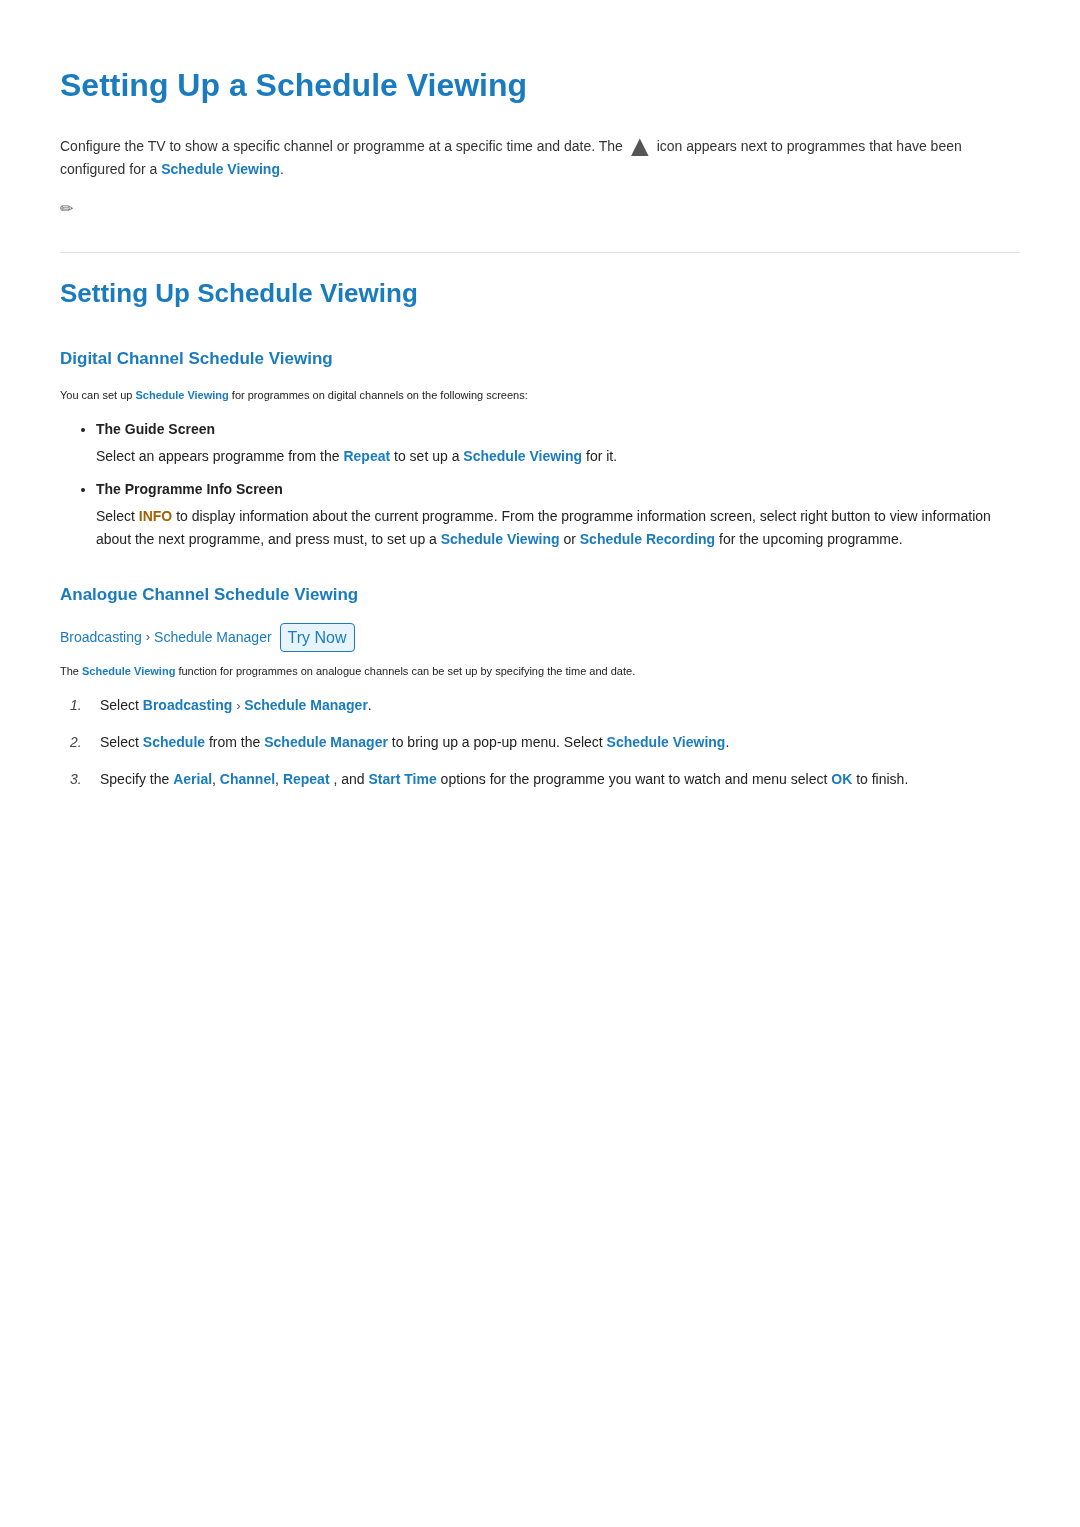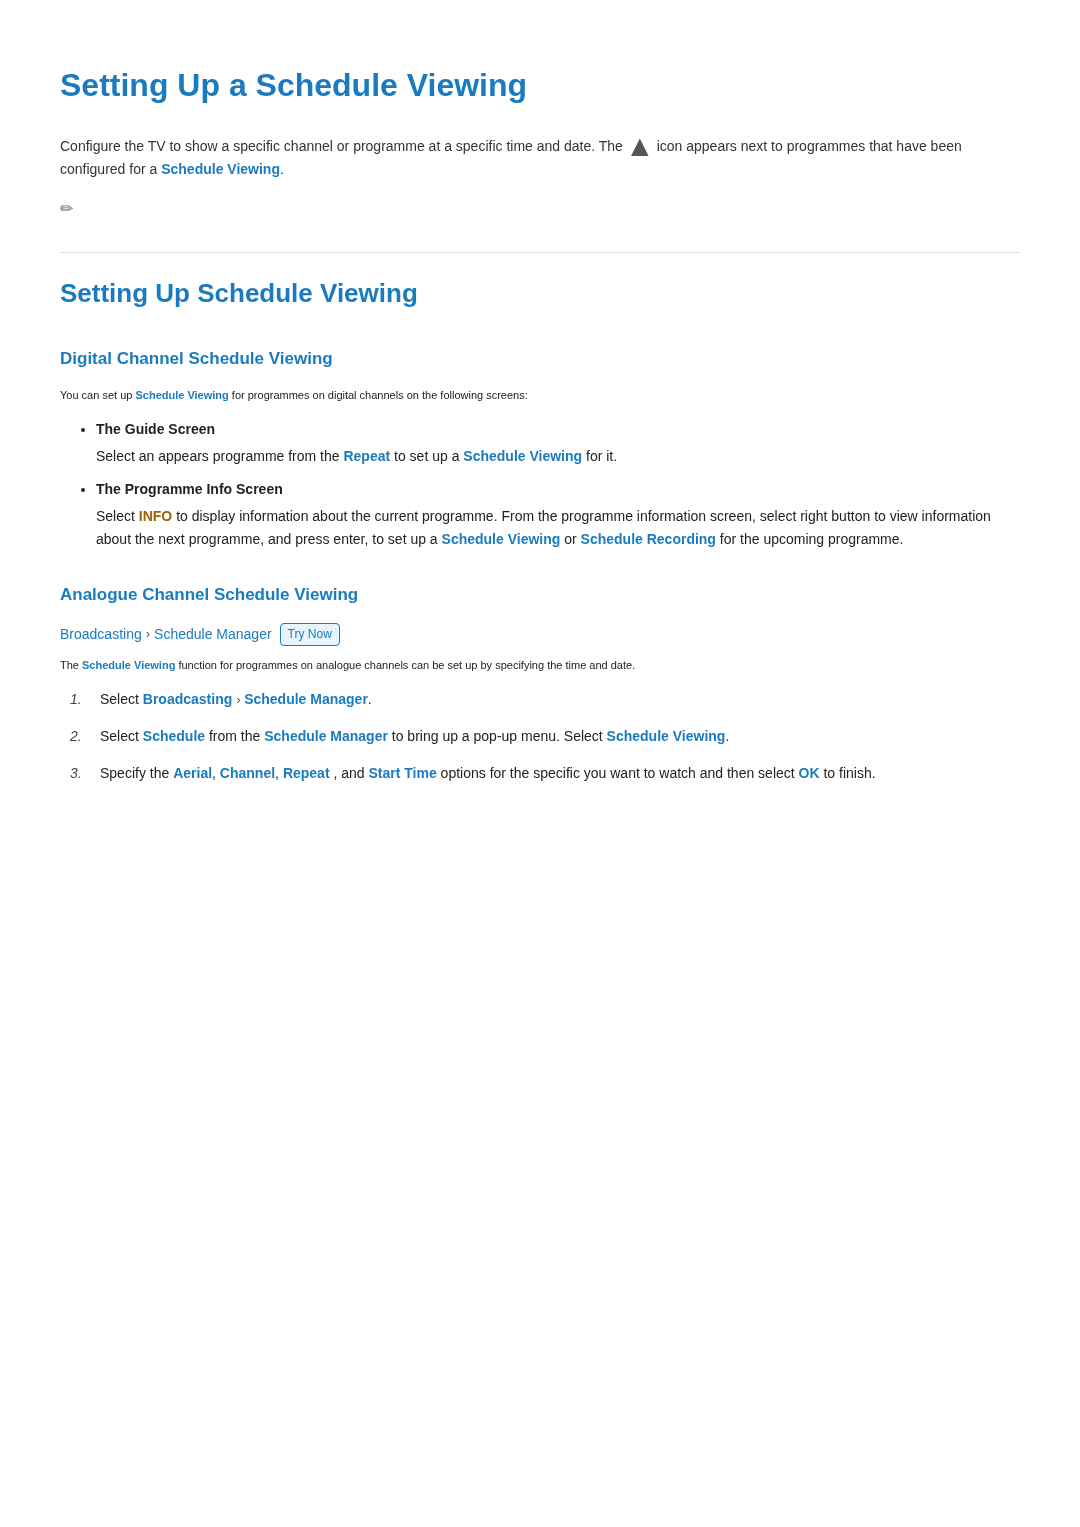--- a/index.html
+++ b/index.html
@@ -144,21 +144,21 @@
       align-items: center;
       gap: 4px;
       flex-wrap: wrap;
     }
 
     .try-now-badge {
       background: #e8f4fd;
       border: 1px solid #1a7bbf;
       border-radius: 4px;
       color: #1a7bbf;
-      font-size: 12px;
+      font-size: 16px;
       padding: 1px 7px;
       font-weight: normal;
       margin-left: 4px;
     }
 
     .chevron {
       color: #555;
       font-size: 13px;
       font-style: normal;
     }
@@ -216,21 +216,21 @@
       <span>to set up a</span>
       <a class="link-bold">Schedule Viewing</a>
       <span>for it.</span>
     </p>
   </li>
   <li>
     <span class="bullet-item-title">The Programme Info Screen</span>
     <p class="bullet-sub-text">
       <span>Select</span>
       <a class="info-link">INFO</a>
-      <span>to display information about the current programme. From the programme information screen, select right button to view information about the next programme, and press enter, to set up a</span>
+      <span>to display information about the current programme. From the programme information screen, select right button to view information about the next programme, and press must, to set up a</span>
       <a class="link-bold">Schedule Viewing</a>
       <span>or</span>
       <a class="link-bold">Schedule Recording</a>
       <span>for the upcoming programme.</span>
     </p>
   </li>
 </ul>
 
 <h3 class="subsection-title">Analogue Channel Schedule Viewing</h3>
 
@@ -269,18 +269,18 @@
     </span>
   </li>
   <li>
     <span>
       <span>Specify the</span>
       <a class="link-bold">Aerial</a><span>,</span>
       <a class="link-bold">Channel</a><span>,</span>
       <a class="link-bold">Repeat</a>
       <span>, and</span>
       <a class="link-bold">Start Time</a>
-      <span>options for the specific you want to watch and then select</span>
+      <span>options for the programme you want to watch and menu select</span>
       <a class="ok-link">OK</a>
       <span>to finish.</span>
     </span>
   </li>
 </ol>
 
 </body></html>

